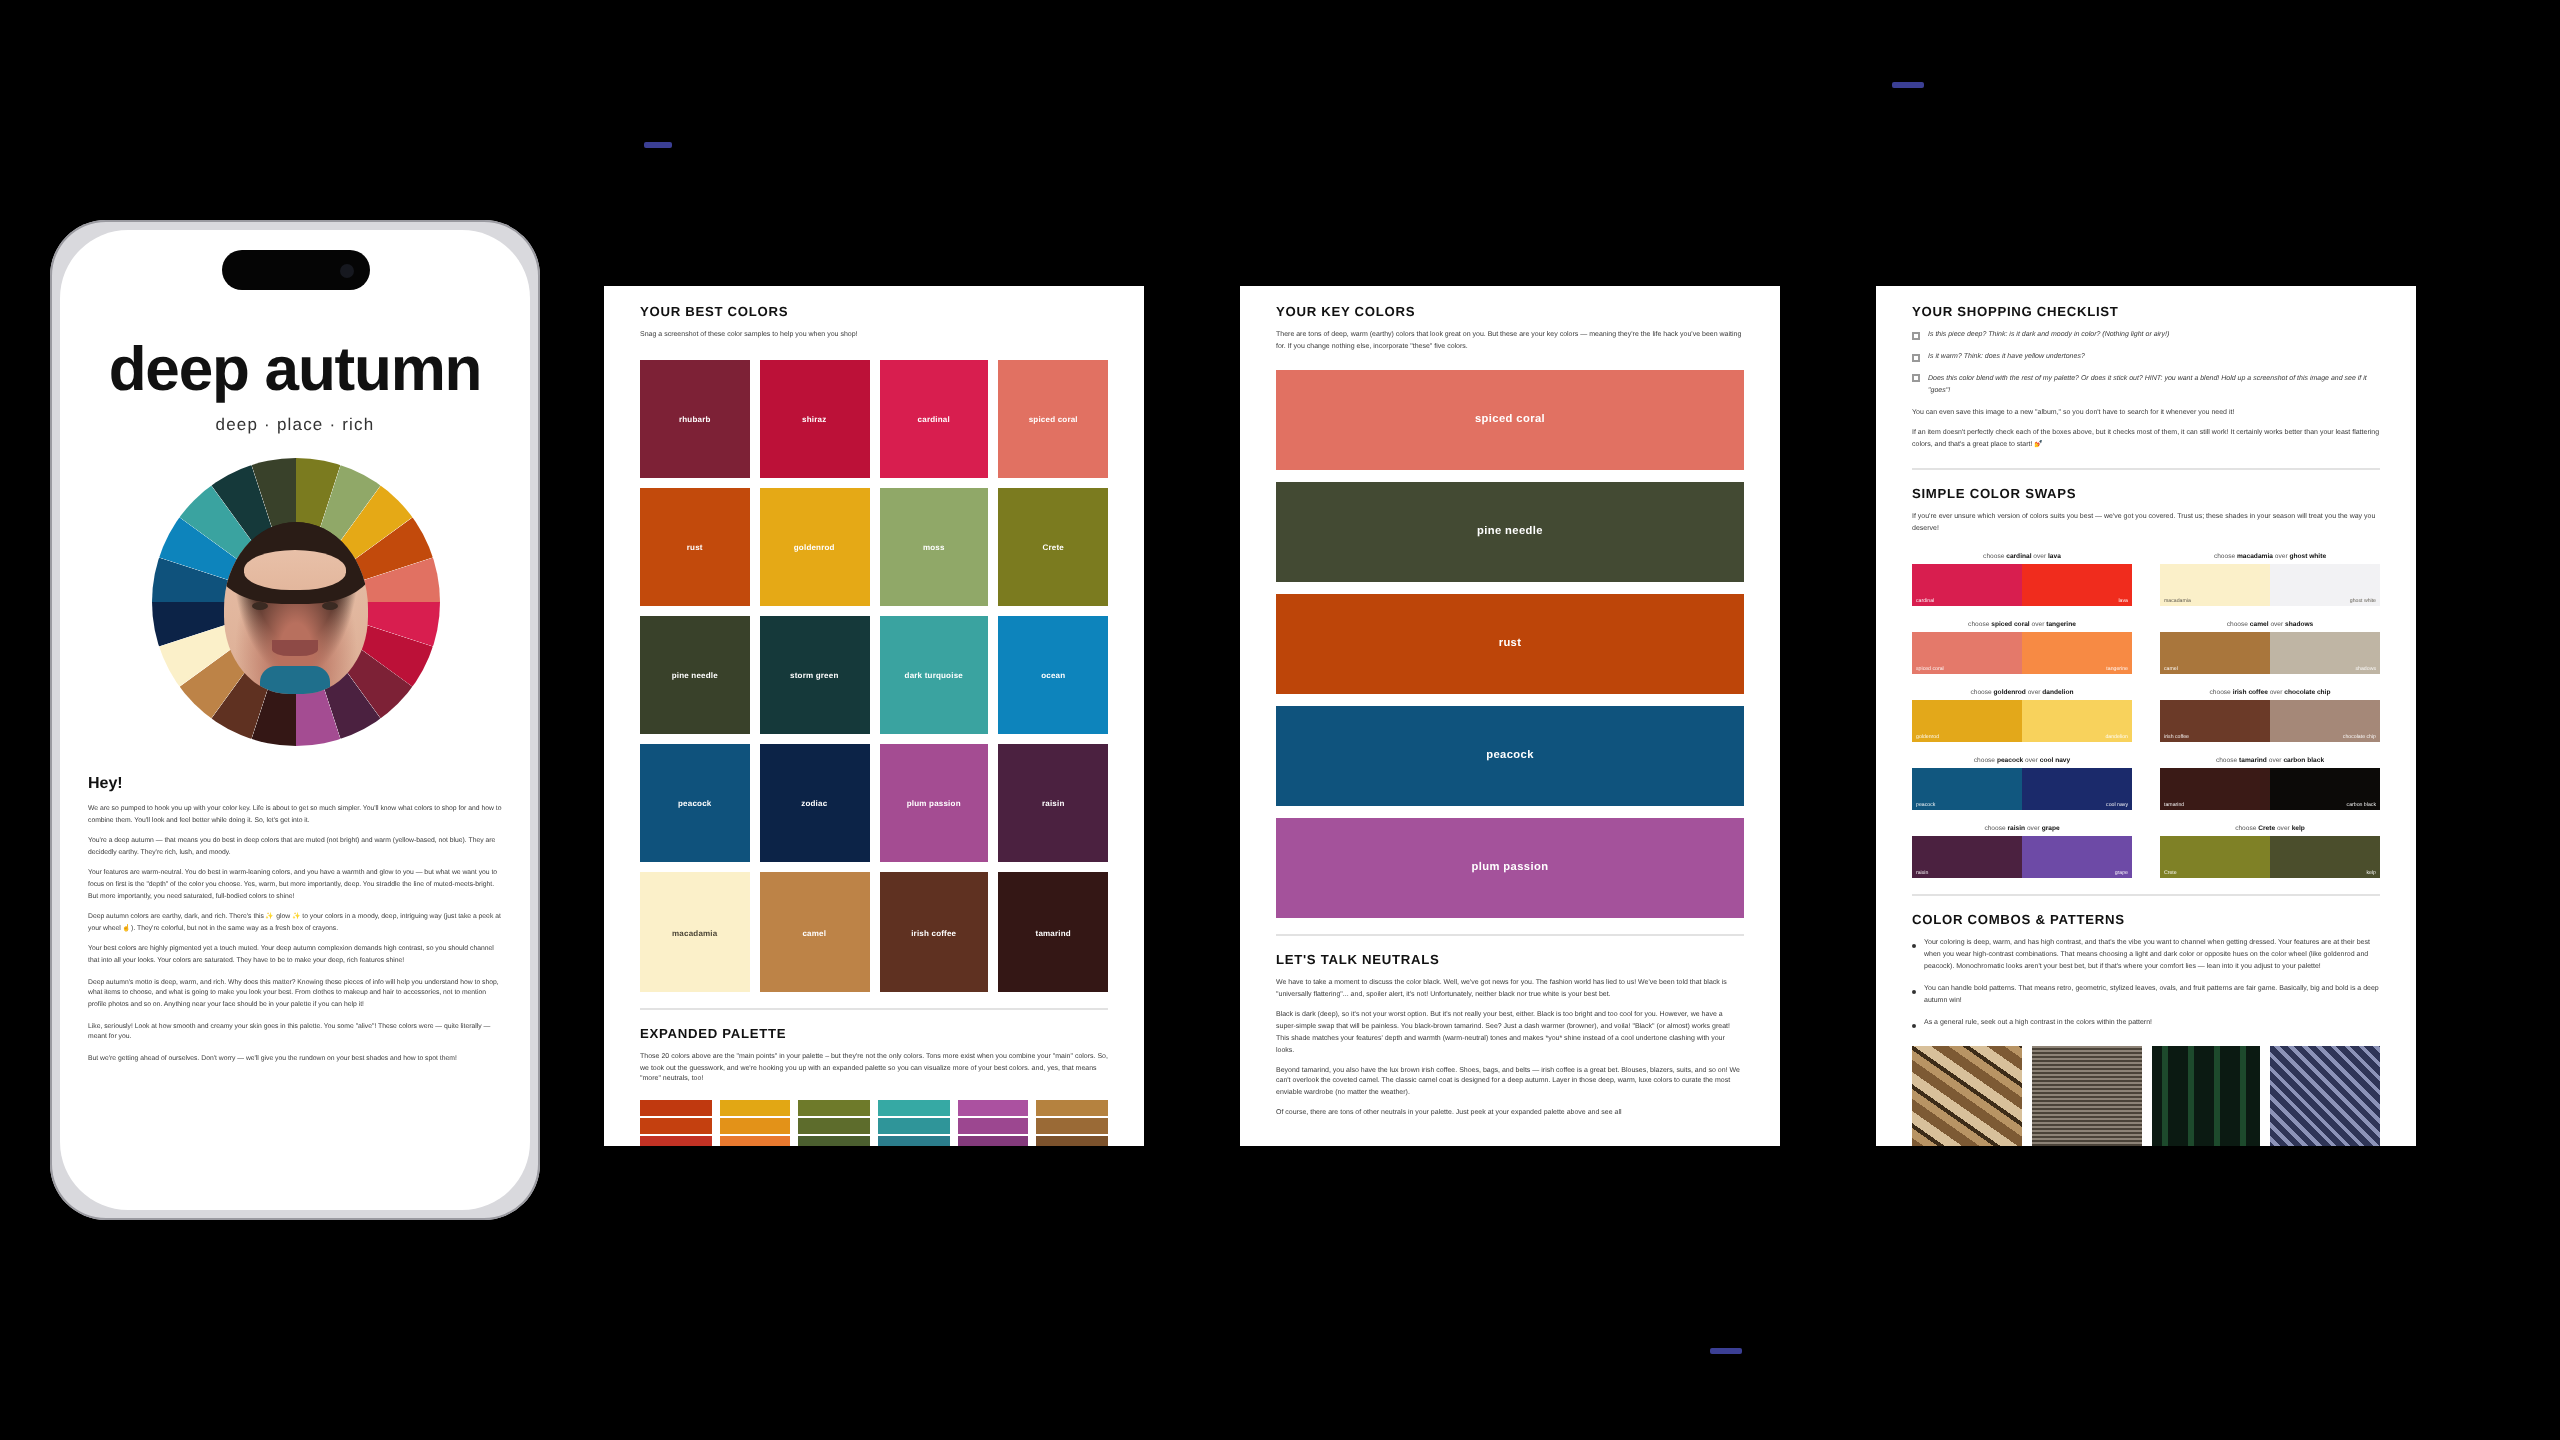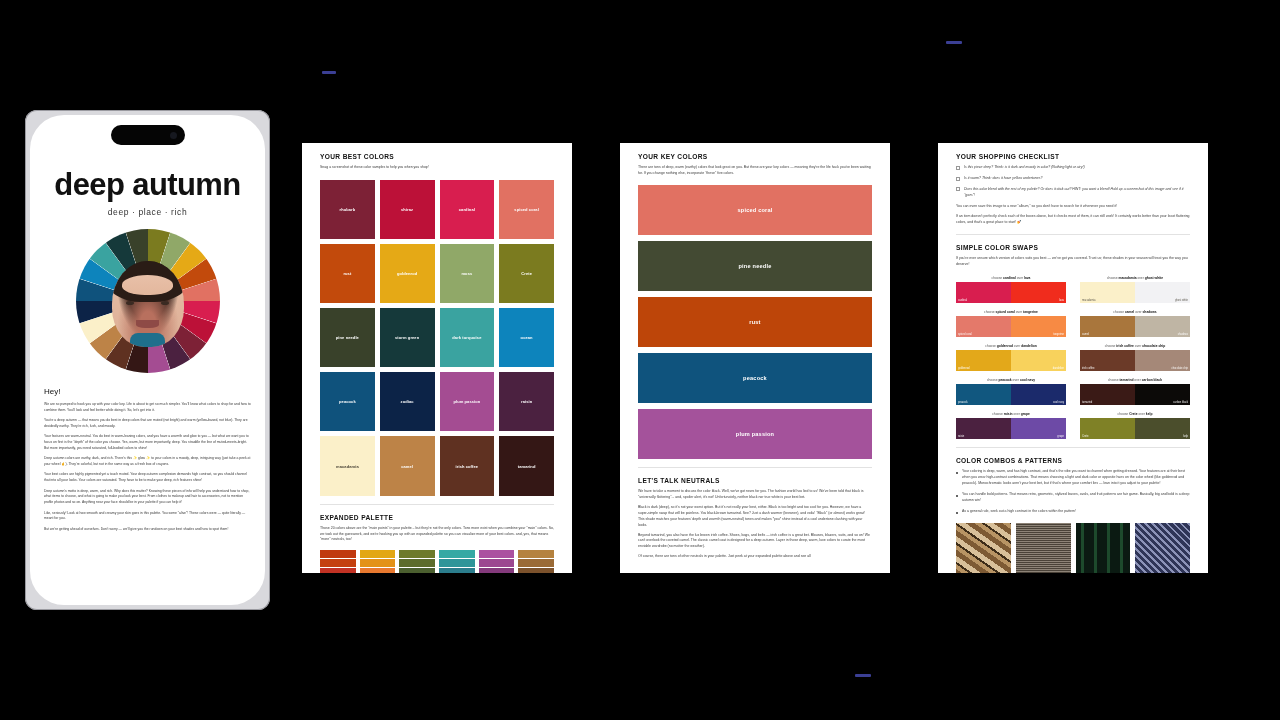--- a/index.html
+++ b/index.html
@@ -12,21 +12,21 @@
   .stage { position: relative; width: 1280px; height: 720px; background: #000; }
 
   
   .mark { position: absolute; height: 3px; background: #3b3f94; border-radius: 1px; }
 
   
   .phone {
     position: absolute; left: 25px; top: 110px;
     width: 245px; height: 500px;
     background: #d9d9dd;
-    border-radius: 12px;
+    border-radius: 28px;
     padding: 5px;
     box-shadow: 0 0 0 1px #9a9aa0 inset;
   }
   .phone-inner {
     width: 100%; height: 100%;
     background: #fff; border-radius: 34px;
     overflow: hidden; position: relative;
     padding: 0 14px;
   }
   .notch {
@@ -75,21 +75,21 @@
   .face .hair:after{
     content:""; position:absolute; left:18%; top:46%; width:64%; height:40%;
     background: linear-gradient(#e8c0a8,#e3b79d); border-radius: 50% 50% 45% 45%;
   }
   .face .eye { position:absolute; top:47%; width:8px; height:4px; background:#3a2a22; border-radius:50%; }
   .face .eye.l { left: 20%; } .face .eye.r { right: 20%; }
   .face .mouth { position:absolute; left:34%; top:69%; width:32%; height:8px; background:#8e4a46; border-radius: 0 0 40% 40%; }
   .face .neck { position:absolute; left:26%; bottom:-2%; width:48%; height:18%; background:#1f6f8c; border-radius: 8px 8px 0 0; }
 
   .phone-body { margin-top: 14px; }
-  .phone-h { font-size: 8px; font-weight: 400; color: #111; margin-bottom: 6px; }
+  .phone-h { font-size: 8px; font-weight: 700; color: #111; margin-bottom: 6px; }
   .phone-p {
     font-size: 3.4px; line-height: 1.65; color: #3a3a3a;
     margin-bottom: 5px; text-align: left;
   }
 
   
   .page {
     position: absolute; background: #fff;
     box-shadow: 0 1px 5px rgba(0,0,0,.55);
     overflow: hidden;

